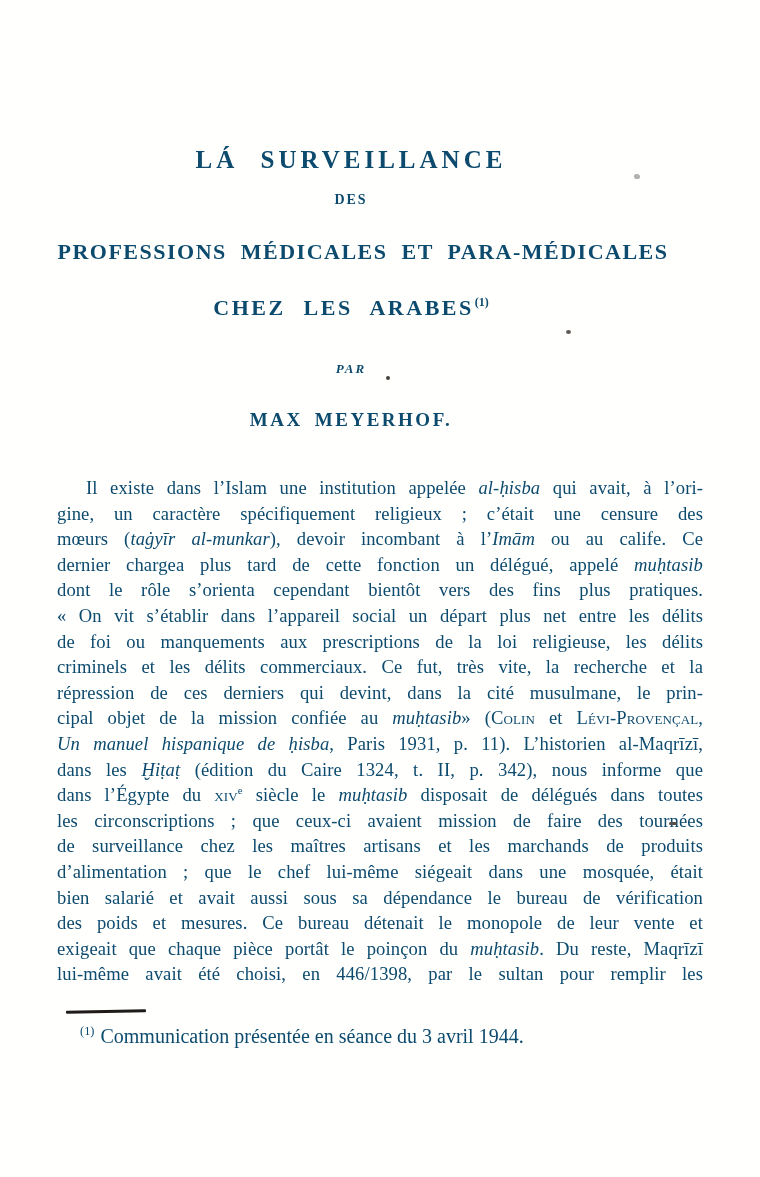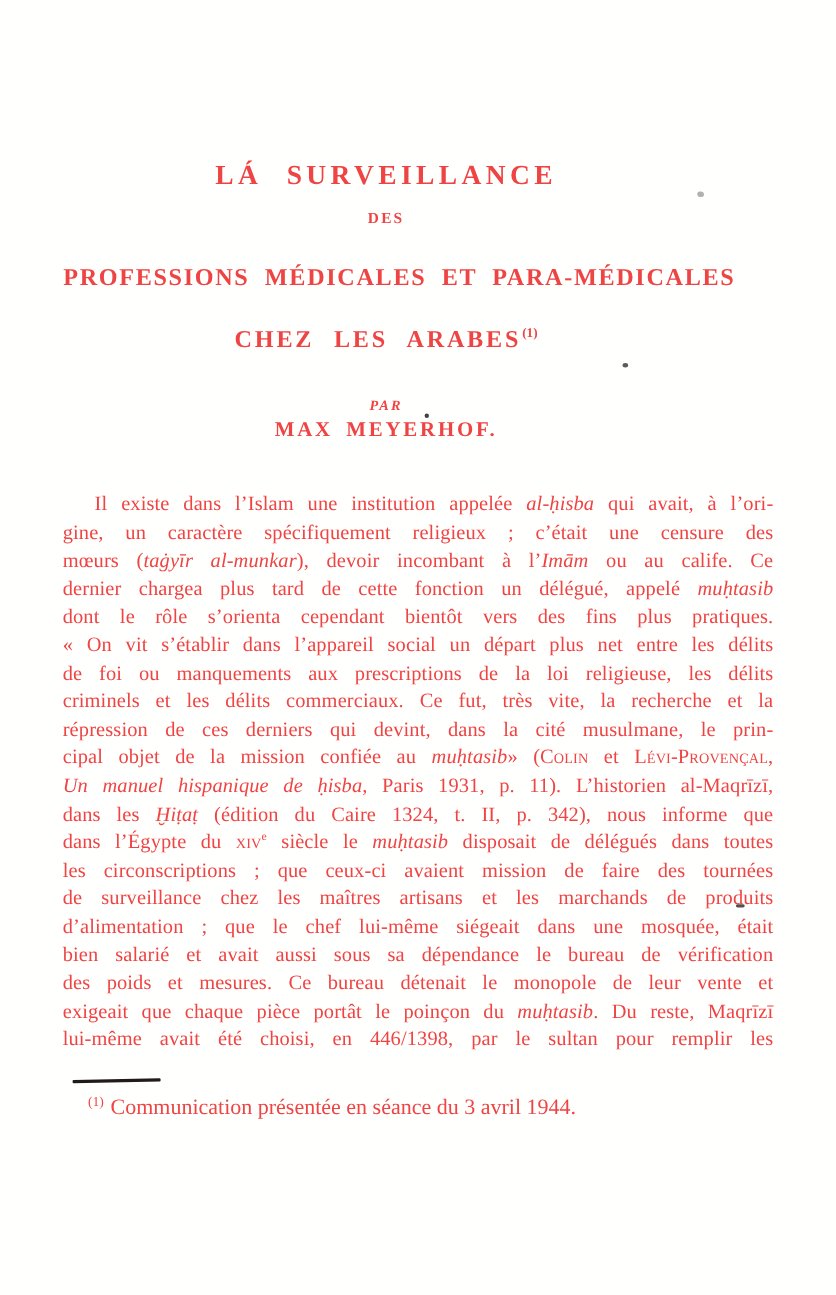--- a/index.html
+++ b/index.html
@@ -62,21 +62,21 @@
     font-weight: bold;
     letter-spacing: 2px;
     margin-top: 40px;
     font-style: italic;
   }
   .author {
     font-size: 19px;
     font-weight: bold;
     letter-spacing: 2.5px;
     word-spacing: 5px;
-    margin-top: 3px;
+    margin-top: 32px;
   }
   
   .bodytext {
     margin: 44px 57px 17px 57px;
     width: 646px;
     font-size: 18.6px;
     letter-spacing: 0.1px;
   }
   .bodytext .line {
     line-height: 25.6px;
@@ -119,21 +119,21 @@
   .speck2 { left: 566px; top: 330px; width: 5px; height: 4px;
             background: #5f5a55; border-radius: 50%; }
   .speck3 { left: 669px; top: 822px; width: 8px; height: 3px;
             background: #55504b; border-radius: 2px; }
   .speck4 { left: 386px; top: 376px; width: 4px; height: 4px;
             background: #46423d; border-radius: 50%; }
 </style>
 </head>
 <body>
 
-<div class="page" style="color: #ef4444; background: rgb(255, 255, 254);">
+<div class="page" style="color: #0c4a6e; background: rgb(255, 255, 254);">
 
   <header class="titleblock">
     <div class="t1">LÁ SURVEILLANCE</div>
     <div class="t2">DES</div>
     <div class="t3">PROFESSIONS MÉDICALES ET PARA-MÉDICALES</div>
     <div class="t4"><span>CHEZ LES ARABES</span><span class="ref">(1)</span></div>
     <div class="par">PAR</div>
     <div class="author">MAX MEYERHOF.</div>
   </header>
 

